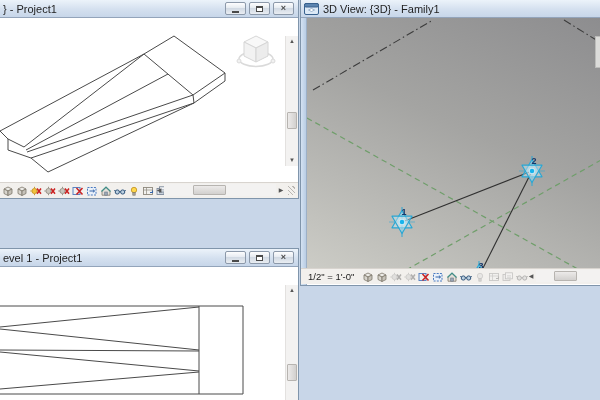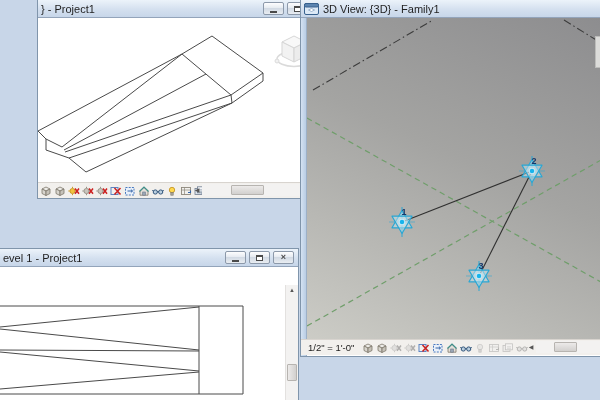--- a/index.html
+++ b/index.html
@@ -59,31 +59,31 @@
   .hs-track { position:relative; height:12px; background:#f3f2f1; }
   .hs-thumb { position:absolute; top:1px; height:10px; background:linear-gradient(#eceae9,#d2d0ce); border:1px solid #b7b4b0; border-radius:1px; }
   .grip { width:7px; height:9px; margin-left:2px;
           background:repeating-linear-gradient(45deg,#b9b6b2 0 1px,transparent 1px 3px); }
   
   .vscroll { position:absolute; right:0; top:18px; bottom:16px; width:13px; background:#f3f2f1; border-left:1px solid #e3e1df; }
   .vs-arrow { position:absolute; left:0; width:12px; height:11px; font-size:6px; color:#555; text-align:center; line-height:11px; }
   .vs-arrow.bottom { bottom:0; }
   .vs-thumb { position:absolute; left:1px; width:10px; background:linear-gradient(90deg,#eceae9,#d2d0ce); border:1px solid #b7b4b0; border-radius:1px; }
   
-  #win-tl { left:-1px; top:-1px; width:300px; height:200px;margin-left:38px; }
+  #win-tl { left:-1px; top:-1px; width:300px; height:200px; }
   #win-tl .vs-thumb { top:76px; height:17px; }
   #win-tl .hscroll { right:3px; }
   #win-tl .hs-track { width:112px; }
   #win-tl .hs-thumb { left:29px; width:33px; }
   #win-bl { left:-1px; top:200px; width:300px; height:199px;margin-top:48px; }
   #win-bl .vs-thumb { top:79px; height:17px; }
   #win-bl .hscroll { right:3px; }
   #win-bl .hs-track { width:112px; }
   #win-bl .hs-thumb { left:57px; width:24px; }
-  #win-r { left:300px; top:-1px; width:301px; height:358px; }
+  #win-r { left:300px; top:-1px; width:301px; height:287px; }
   #win-r .content { left:6px; bottom:17px; background:linear-gradient(205deg,#8d8d8f 0%,#a4a4a2 45%,#ccccc6 100%); }
   #win-r .viewbar { bottom:1px; }
   .frame-left { position:absolute; left:0; top:18px; bottom:0; width:6px;
                 background:linear-gradient(90deg,#d4e2f2,#b9cde4); border-right:1px solid #9db0c6; }
   #win-r .hscroll { right:0; }
   #win-r .hs-track { width:64px; }
   #win-r .hs-thumb { left:18px; width:23px; }
   .titlebar .app-icon { width:15px; height:12px; margin-right:4px; flex:0 0 auto; }
   .viewcube { position:absolute; right:16px; top:8px; opacity:.55; }
   .r-sliver { position:absolute; right:0; top:18px; width:5px; height:32px;

